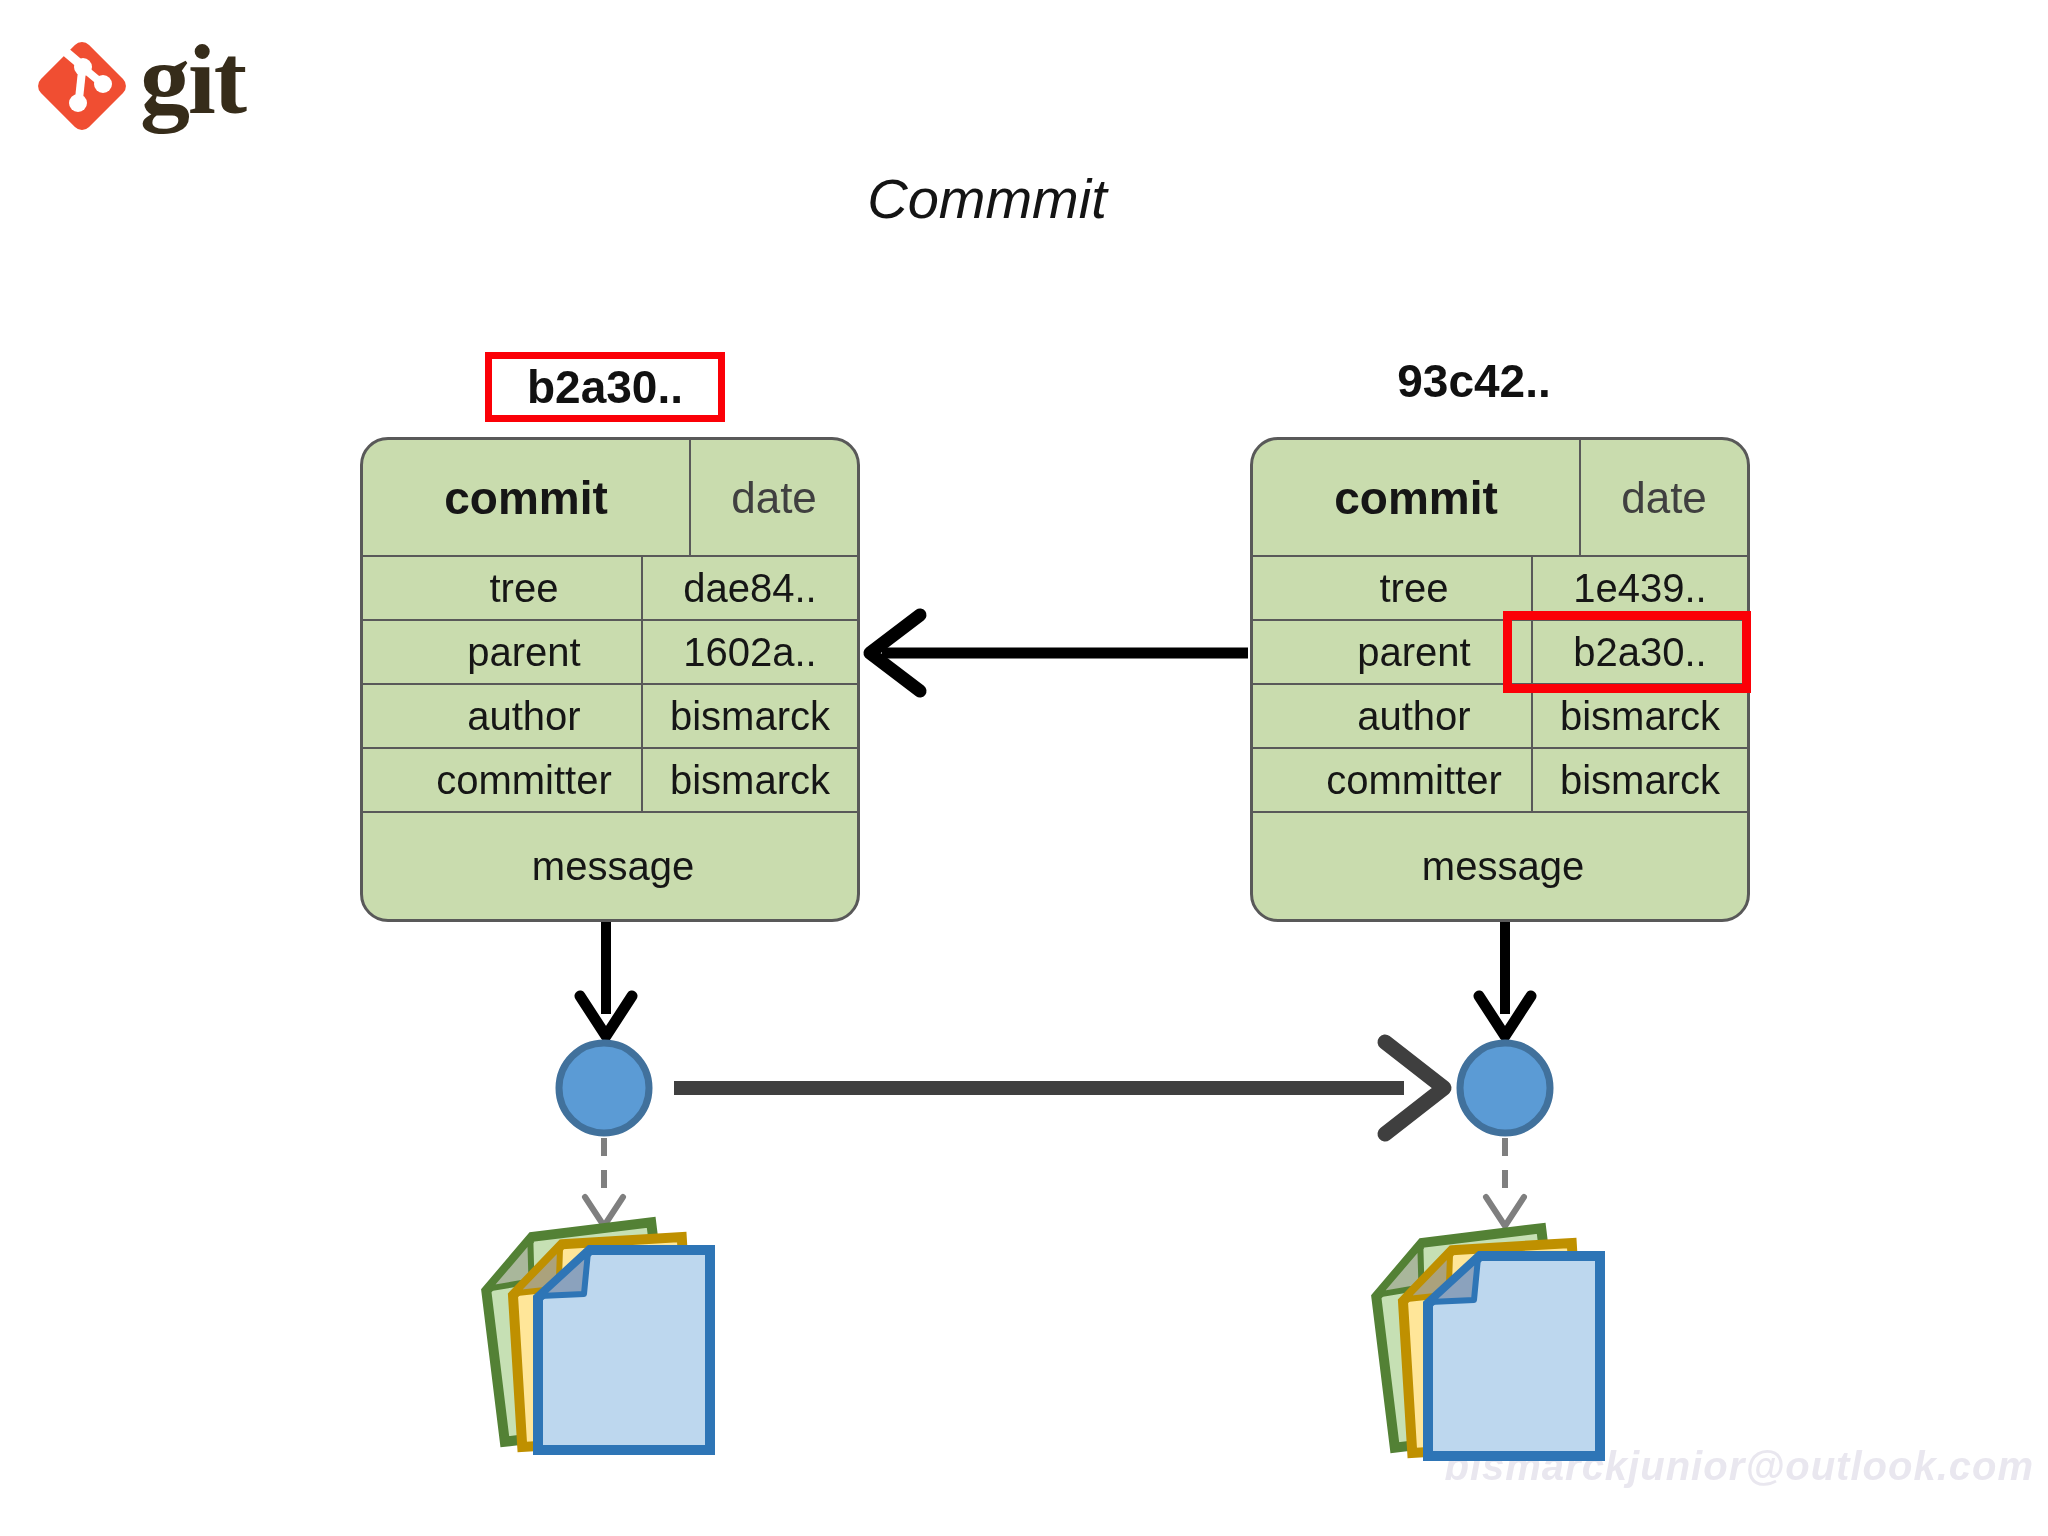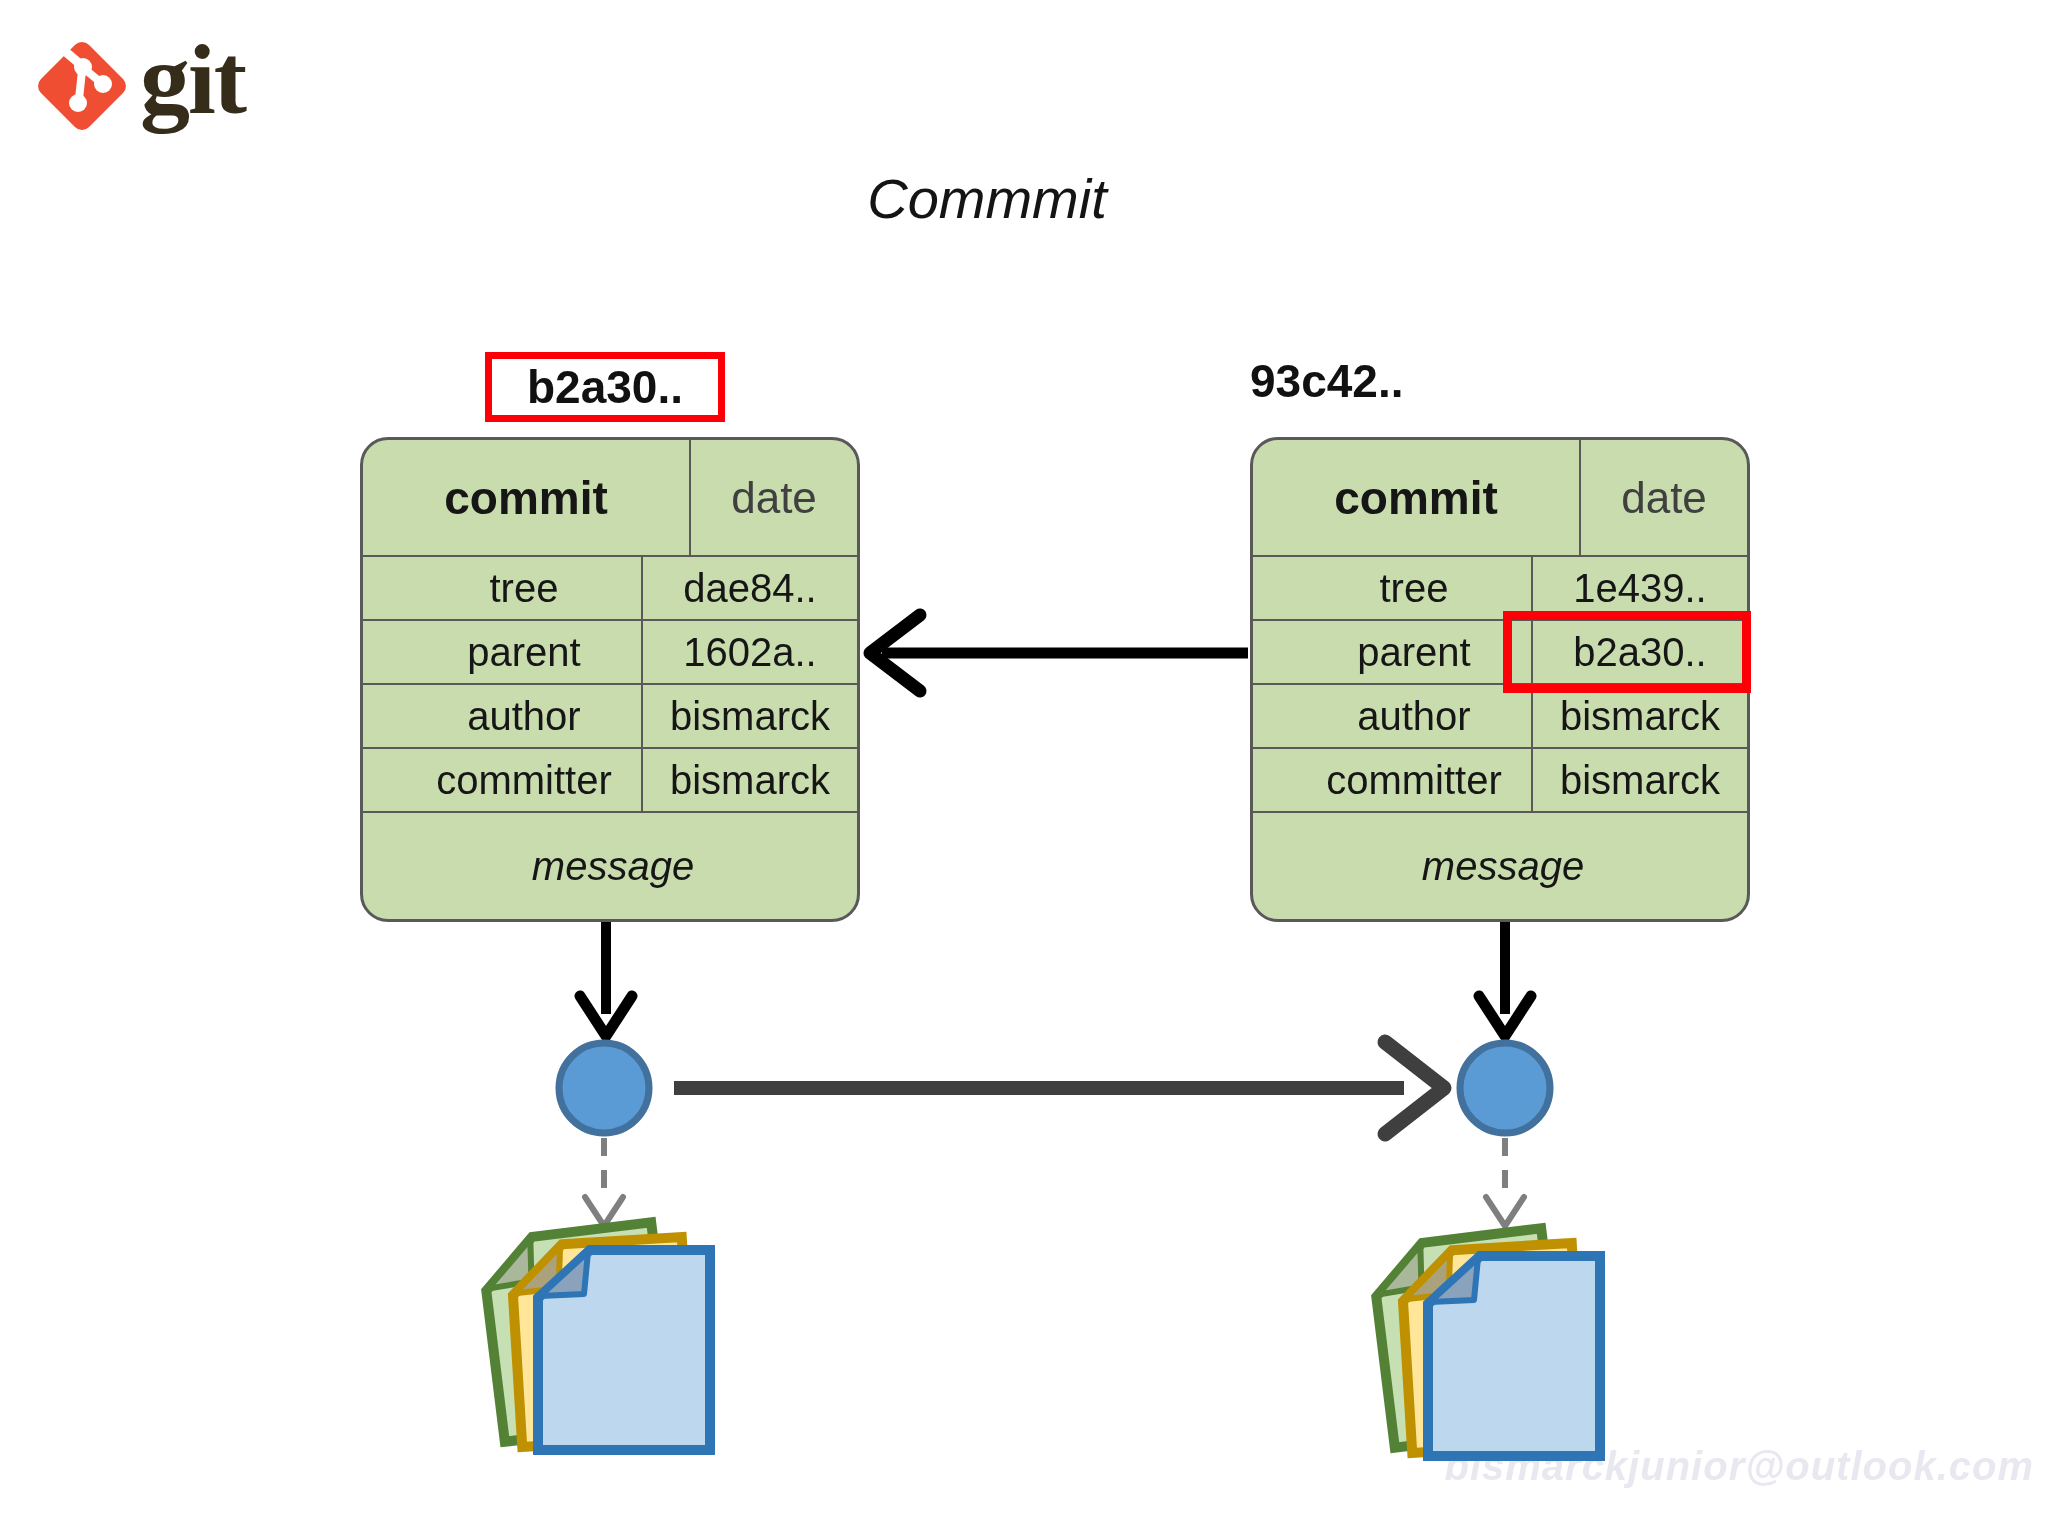--- a/index.html
+++ b/index.html
@@ -19,22 +19,22 @@
     text-align:center;font-size:56px;font-style:italic;color:#141414;
   }
 
   .hash-box{
     position:absolute;left:485px;top:352px;width:240px;height:70px;z-index:3;
     box-sizing:border-box;border:7px solid #fb0007;background:#ffffff;
     display:flex;align-items:center;justify-content:center;
     font-weight:bold;font-size:46px;color:#111111;
   }
   .hash-plain{
-    position:absolute;left:1250px;top:354px;width:500px;z-index:2;
-    font-weight:bold;font-size:46px;color:#111111;
+    position:absolute;left:1224px;top:354px;width:500px;z-index:2;
+    text-align:center;font-weight:bold;font-size:46px;color:#111111;
   }
 
   .commit-table{
     position:absolute;top:437px;width:500px;height:485px;z-index:2;
     box-sizing:border-box;background:#c9dcae;border:3px solid #595959;border-radius:28px;
     color:#161616;overflow:hidden;
   }
   .commit-table.left{left:360px;}
   .commit-table.right{left:1250px;}
 
@@ -43,21 +43,21 @@
     font-weight:bold;font-size:46px;}
   .h-date{width:34%;box-sizing:border-box;border-left:2px solid #595959;
     display:flex;align-items:center;justify-content:center;
     font-size:44px;color:#404040;}
   .t-row{display:flex;height:64px;box-sizing:border-box;border-top:2px solid #595959;font-size:40px;}
   .r-label{width:52%;display:flex;align-items:center;justify-content:center;margin-left:44px;}
   .r-value{width:48%;box-sizing:border-box;border-left:2px solid #595959;
     display:flex;align-items:center;justify-content:center;text-align:right;}
   .t-message{height:108px;box-sizing:border-box;border-top:2px solid #595959;
     display:flex;align-items:center;justify-content:center;
-    font-style:italic;font-size:40px;padding-left:6px;}
+    font-size:40px;padding-left:6px;}
 
   .parent-red-box{
     position:absolute;left:1503px;top:611px;width:248px;height:82px;z-index:3;
     box-sizing:border-box;border:9px solid #fb0007;background:transparent;
   }
 </style>
 </head>
 <body>
 
 <div class="canvas">

